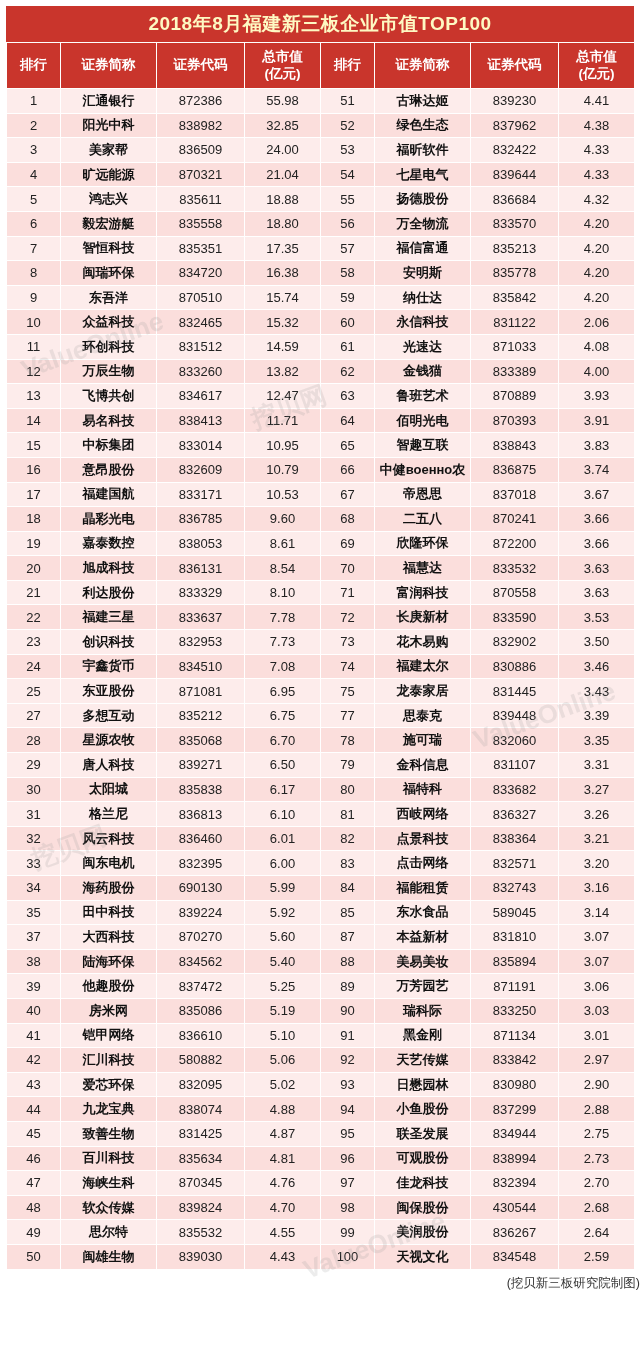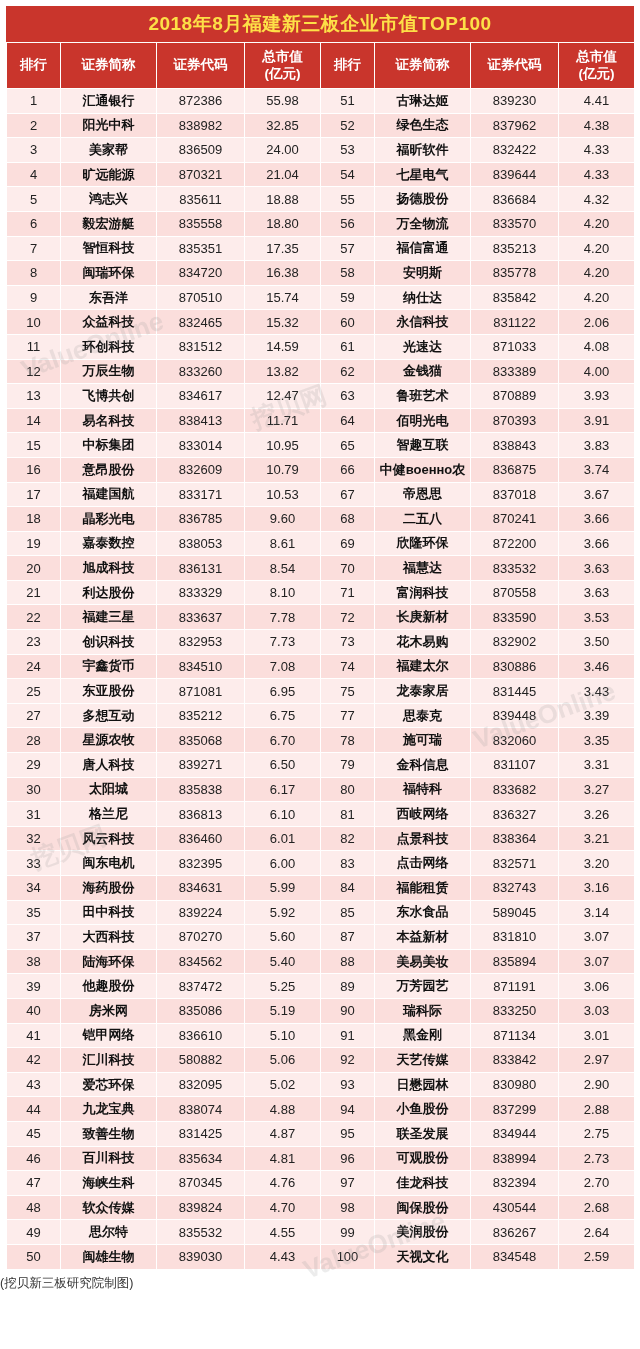--- a/index.html
+++ b/index.html
@@ -17,21 +17,21 @@
   }
   .title-bar {
     background: #c9352c;
     height: 36px;
     display: flex;
     align-items: center;
     justify-content: center;
     margin: 6px 6px 0 6px;
   }
   .title-bar .title {
-    color: #fde047;
+    color: #fef9c3;
     font-size: 19px;
     font-weight: bold;
     letter-spacing: 0.5px;
   }
   table.main {
     width: 628px;
     margin: 0 6px;
     border-collapse: collapse;
     table-layout: fixed;
   }
@@ -60,21 +60,21 @@
     color: #222222;
     white-space: nowrap;
     overflow: hidden;
   }
   tbody tr.odd td { background: #fdeceb; }
   tbody tr.even td { background: #fbdedc; }
   td.name { font-weight: bold; color: #111111; }
   td.rank { color: #222222; }
   td.val  { color: #222222; }
   .footer {
-    text-align: left;
+    text-align: right;
     font-size: 12.5px;
     color: #333333;
     padding-top: 5px;
   }
   .wm {
     position: absolute;
     color: rgba(150,150,150,0.18);
     font-size: 26px;
     font-weight: bold;
     transform: rotate(-20deg);
@@ -444,21 +444,21 @@
           <td class="code">832395</td>
           <td class="val">6.00</td>
           <td class="rank">83</td>
           <td class="name">点击网络</td>
           <td class="code">832571</td>
           <td class="val">3.20</td>
         </tr>
         <tr class="even">
           <td class="rank">34</td>
           <td class="name">海药股份</td>
-          <td class="code">834631</td>
+          <td class="code">690130</td>
           <td class="val">5.99</td>
           <td class="rank">84</td>
           <td class="name">福能租赁</td>
           <td class="code">832743</td>
           <td class="val">3.16</td>
         </tr>
         <tr class="odd">
           <td class="rank">35</td>
           <td class="name">田中科技</td>
           <td class="code">839224</td>

